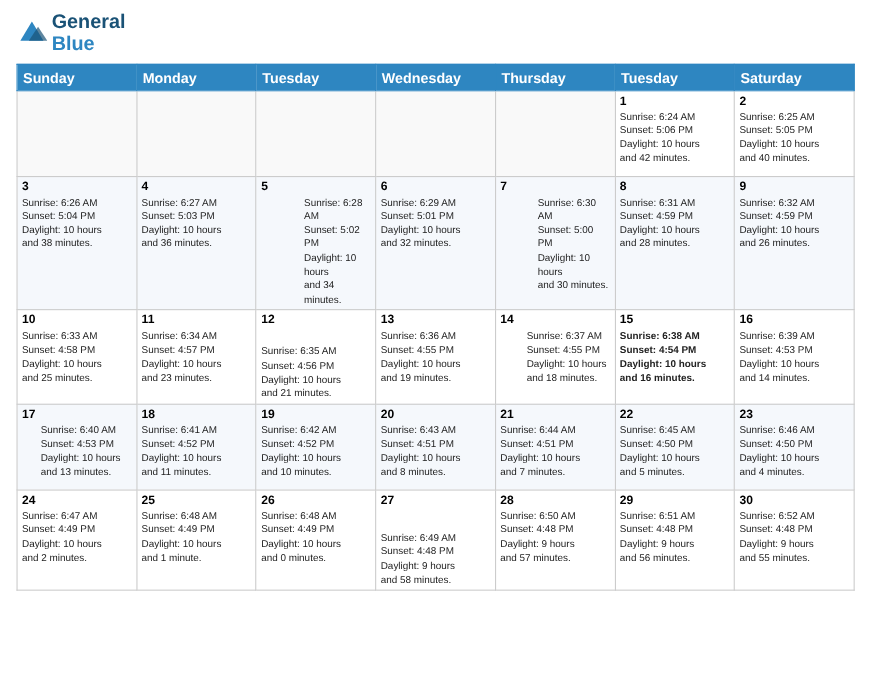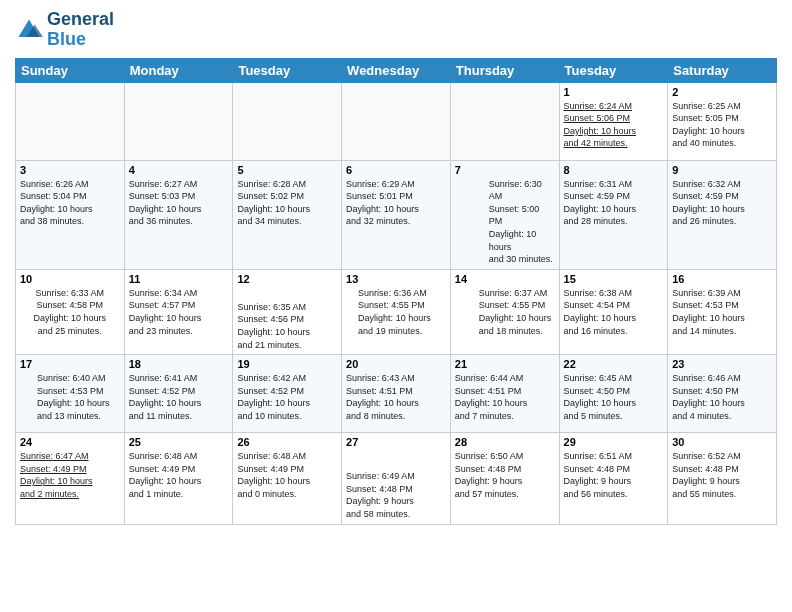--- a/index.html
+++ b/index.html
@@ -126,21 +126,21 @@
     </thead>
     <tbody id="calendar-body">
     <tr>
           <td class="empty"></td>
           <td class="empty"></td>
           <td class="empty"></td>
           <td class="empty"></td>
           <td class="empty"></td>
           <td>
             <span class="day-num">1</span>
-            <div class="day-info" style="white-space: pre-line; text-decoration: underline;">Sunrise: 6:24 AM
+            <div class="day-info" style="white-space: pre-line;">Sunrise: 6:24 AM
 Sunset: 5:06 PM
 Daylight: 10 hours
 and 42 minutes.</div>
           </td>
           <td>
             <span class="day-num">2</span>
             <div class="day-info" style="white-space: pre-line;">Sunrise: 6:25 AM
 Sunset: 5:05 PM
 Daylight: 10 hours
 and 40 minutes.</div>
@@ -156,21 +156,21 @@
           </td>
           <td>
             <span class="day-num">4</span>
             <div class="day-info" style="white-space: pre-line;">Sunrise: 6:27 AM
 Sunset: 5:03 PM
 Daylight: 10 hours
 and 36 minutes.</div>
           </td>
           <td>
             <span class="day-num">5</span>
-            <div class="day-info" style="white-space: pre-line;">Sunrise: 6:28 AM
+            <div class="day-info" style="white-space: pre-line; margin-left: 39px;">Sunrise: 6:28 AM
 Sunset: 5:02 PM
 Daylight: 10 hours
 and 34 minutes.</div>
           </td>
           <td>
             <span class="day-num">6</span>
             <div class="day-info" style="white-space: pre-line;">Sunrise: 6:29 AM
 Sunset: 5:01 PM
 Daylight: 10 hours
 and 32 minutes.</div>
@@ -193,56 +193,56 @@
             <span class="day-num">9</span>
             <div class="day-info" style="white-space: pre-line;">Sunrise: 6:32 AM
 Sunset: 4:59 PM
 Daylight: 10 hours
 and 26 minutes.</div>
           </td>
         </tr>
         <tr>
           <td>
             <span class="day-num">10</span>
-            <div class="day-info" style="white-space: pre-line; text-align: center;">Sunrise: 6:33 AM
+            <div class="day-info" style="white-space: pre-line;">Sunrise: 6:33 AM
 Sunset: 4:58 PM
 Daylight: 10 hours
 and 25 minutes.</div>
           </td>
           <td>
             <span class="day-num">11</span>
             <div class="day-info" style="white-space: pre-line;">Sunrise: 6:34 AM
 Sunset: 4:57 PM
 Daylight: 10 hours
 and 23 minutes.</div>
           </td>
           <td>
             <span class="day-num">12</span>
             <div class="day-info" style="white-space: pre-line; margin-top: 16px;">Sunrise: 6:35 AM
 Sunset: 4:56 PM
 Daylight: 10 hours
 and 21 minutes.</div>
           </td>
           <td>
             <span class="day-num">13</span>
-            <div class="day-info" style="white-space: pre-line; margin-left: 12px;">Sunrise: 6:36 AM
+            <div class="day-info" style="white-space: pre-line;">Sunrise: 6:36 AM
 Sunset: 4:55 PM
 Daylight: 10 hours
 and 19 minutes.</div>
           </td>
           <td>
             <span class="day-num">14</span>
             <div class="day-info" style="white-space: pre-line; margin-left: 24px;">Sunrise: 6:37 AM
 Sunset: 4:55 PM
 Daylight: 10 hours
 and 18 minutes.</div>
           </td>
           <td>
             <span class="day-num">15</span>
-            <div class="day-info" style="white-space: pre-line;">Sunrise: 6:38 AM
+            <div class="day-info" style="white-space: pre-line; font-weight: bold;">Sunrise: 6:38 AM
 Sunset: 4:54 PM
 Daylight: 10 hours
 and 16 minutes.</div>
           </td>
           <td>
             <span class="day-num">16</span>
             <div class="day-info" style="white-space: pre-line;">Sunrise: 6:39 AM
 Sunset: 4:53 PM
 Daylight: 10 hours
 and 14 minutes.</div>
@@ -295,21 +295,21 @@
             <span class="day-num">23</span>
             <div class="day-info" style="white-space: pre-line;">Sunrise: 6:46 AM
 Sunset: 4:50 PM
 Daylight: 10 hours
 and 4 minutes.</div>
           </td>
         </tr>
         <tr>
           <td>
             <span class="day-num">24</span>
-            <div class="day-info" style="white-space: pre-line; text-decoration: underline;">Sunrise: 6:47 AM
+            <div class="day-info" style="white-space: pre-line;">Sunrise: 6:47 AM
 Sunset: 4:49 PM
 Daylight: 10 hours
 and 2 minutes.</div>
           </td>
           <td>
             <span class="day-num">25</span>
             <div class="day-info" style="white-space: pre-line;">Sunrise: 6:48 AM
 Sunset: 4:49 PM
 Daylight: 10 hours
 and 1 minute.</div>

